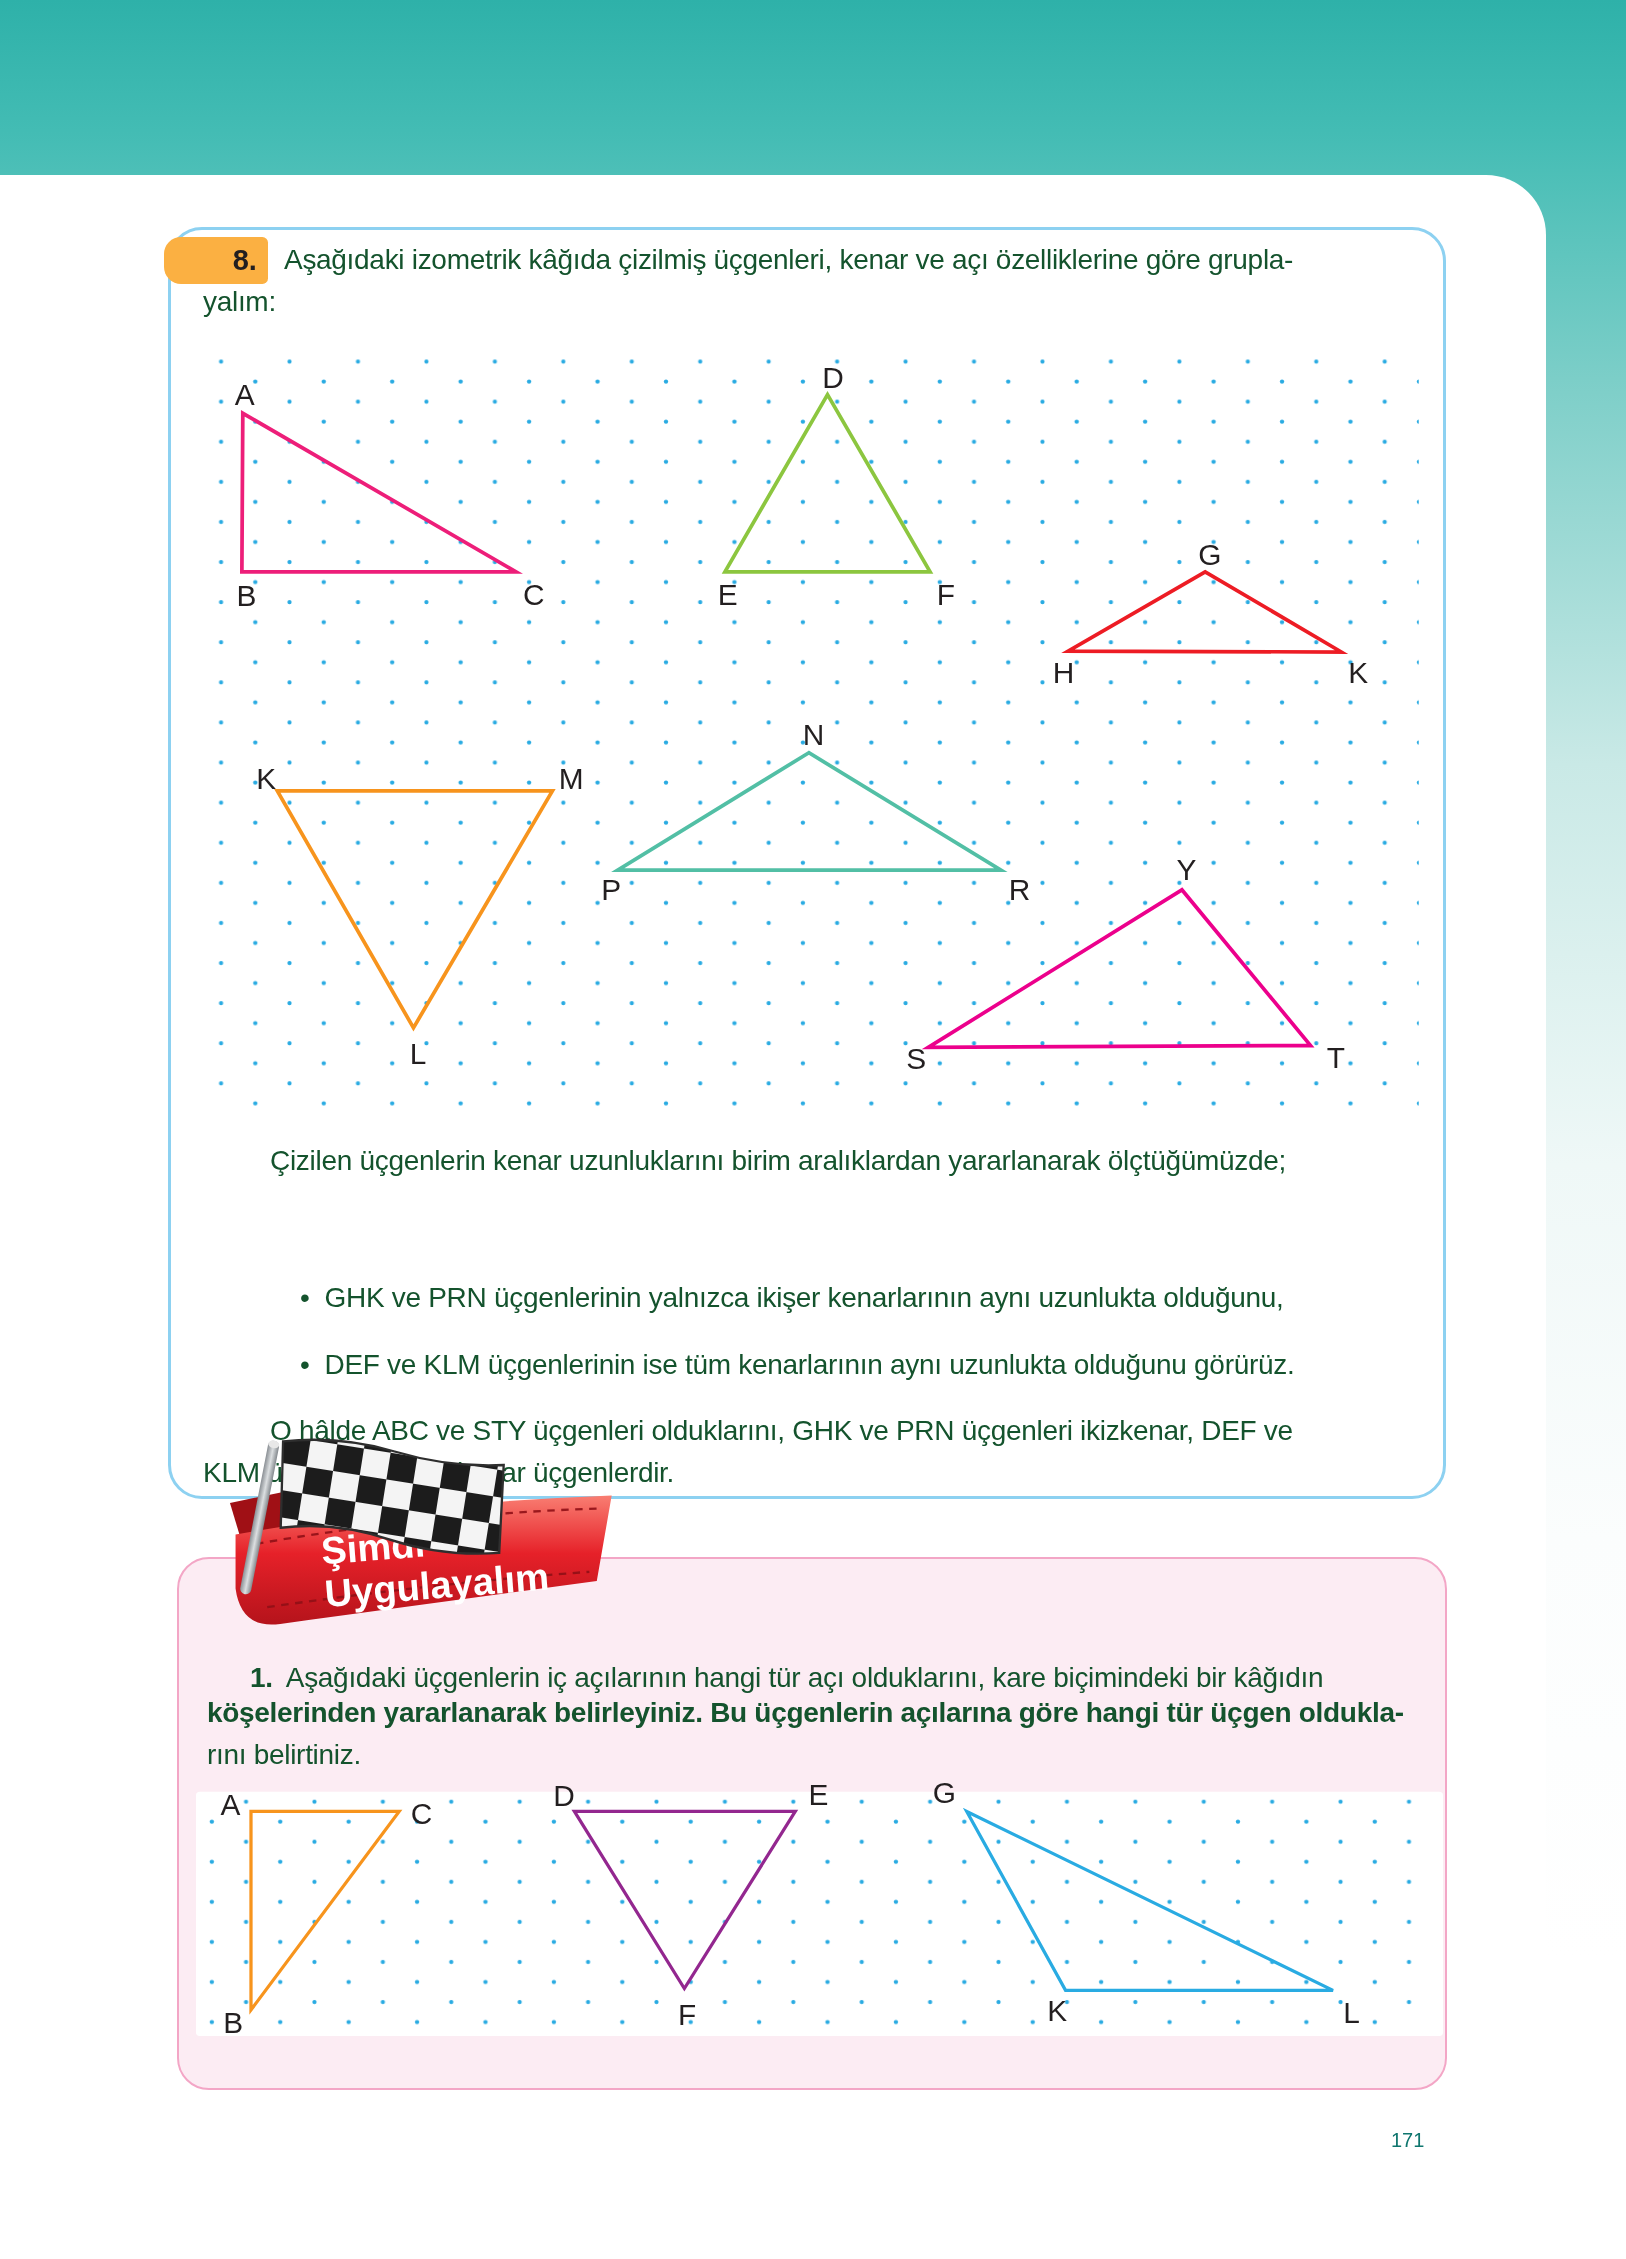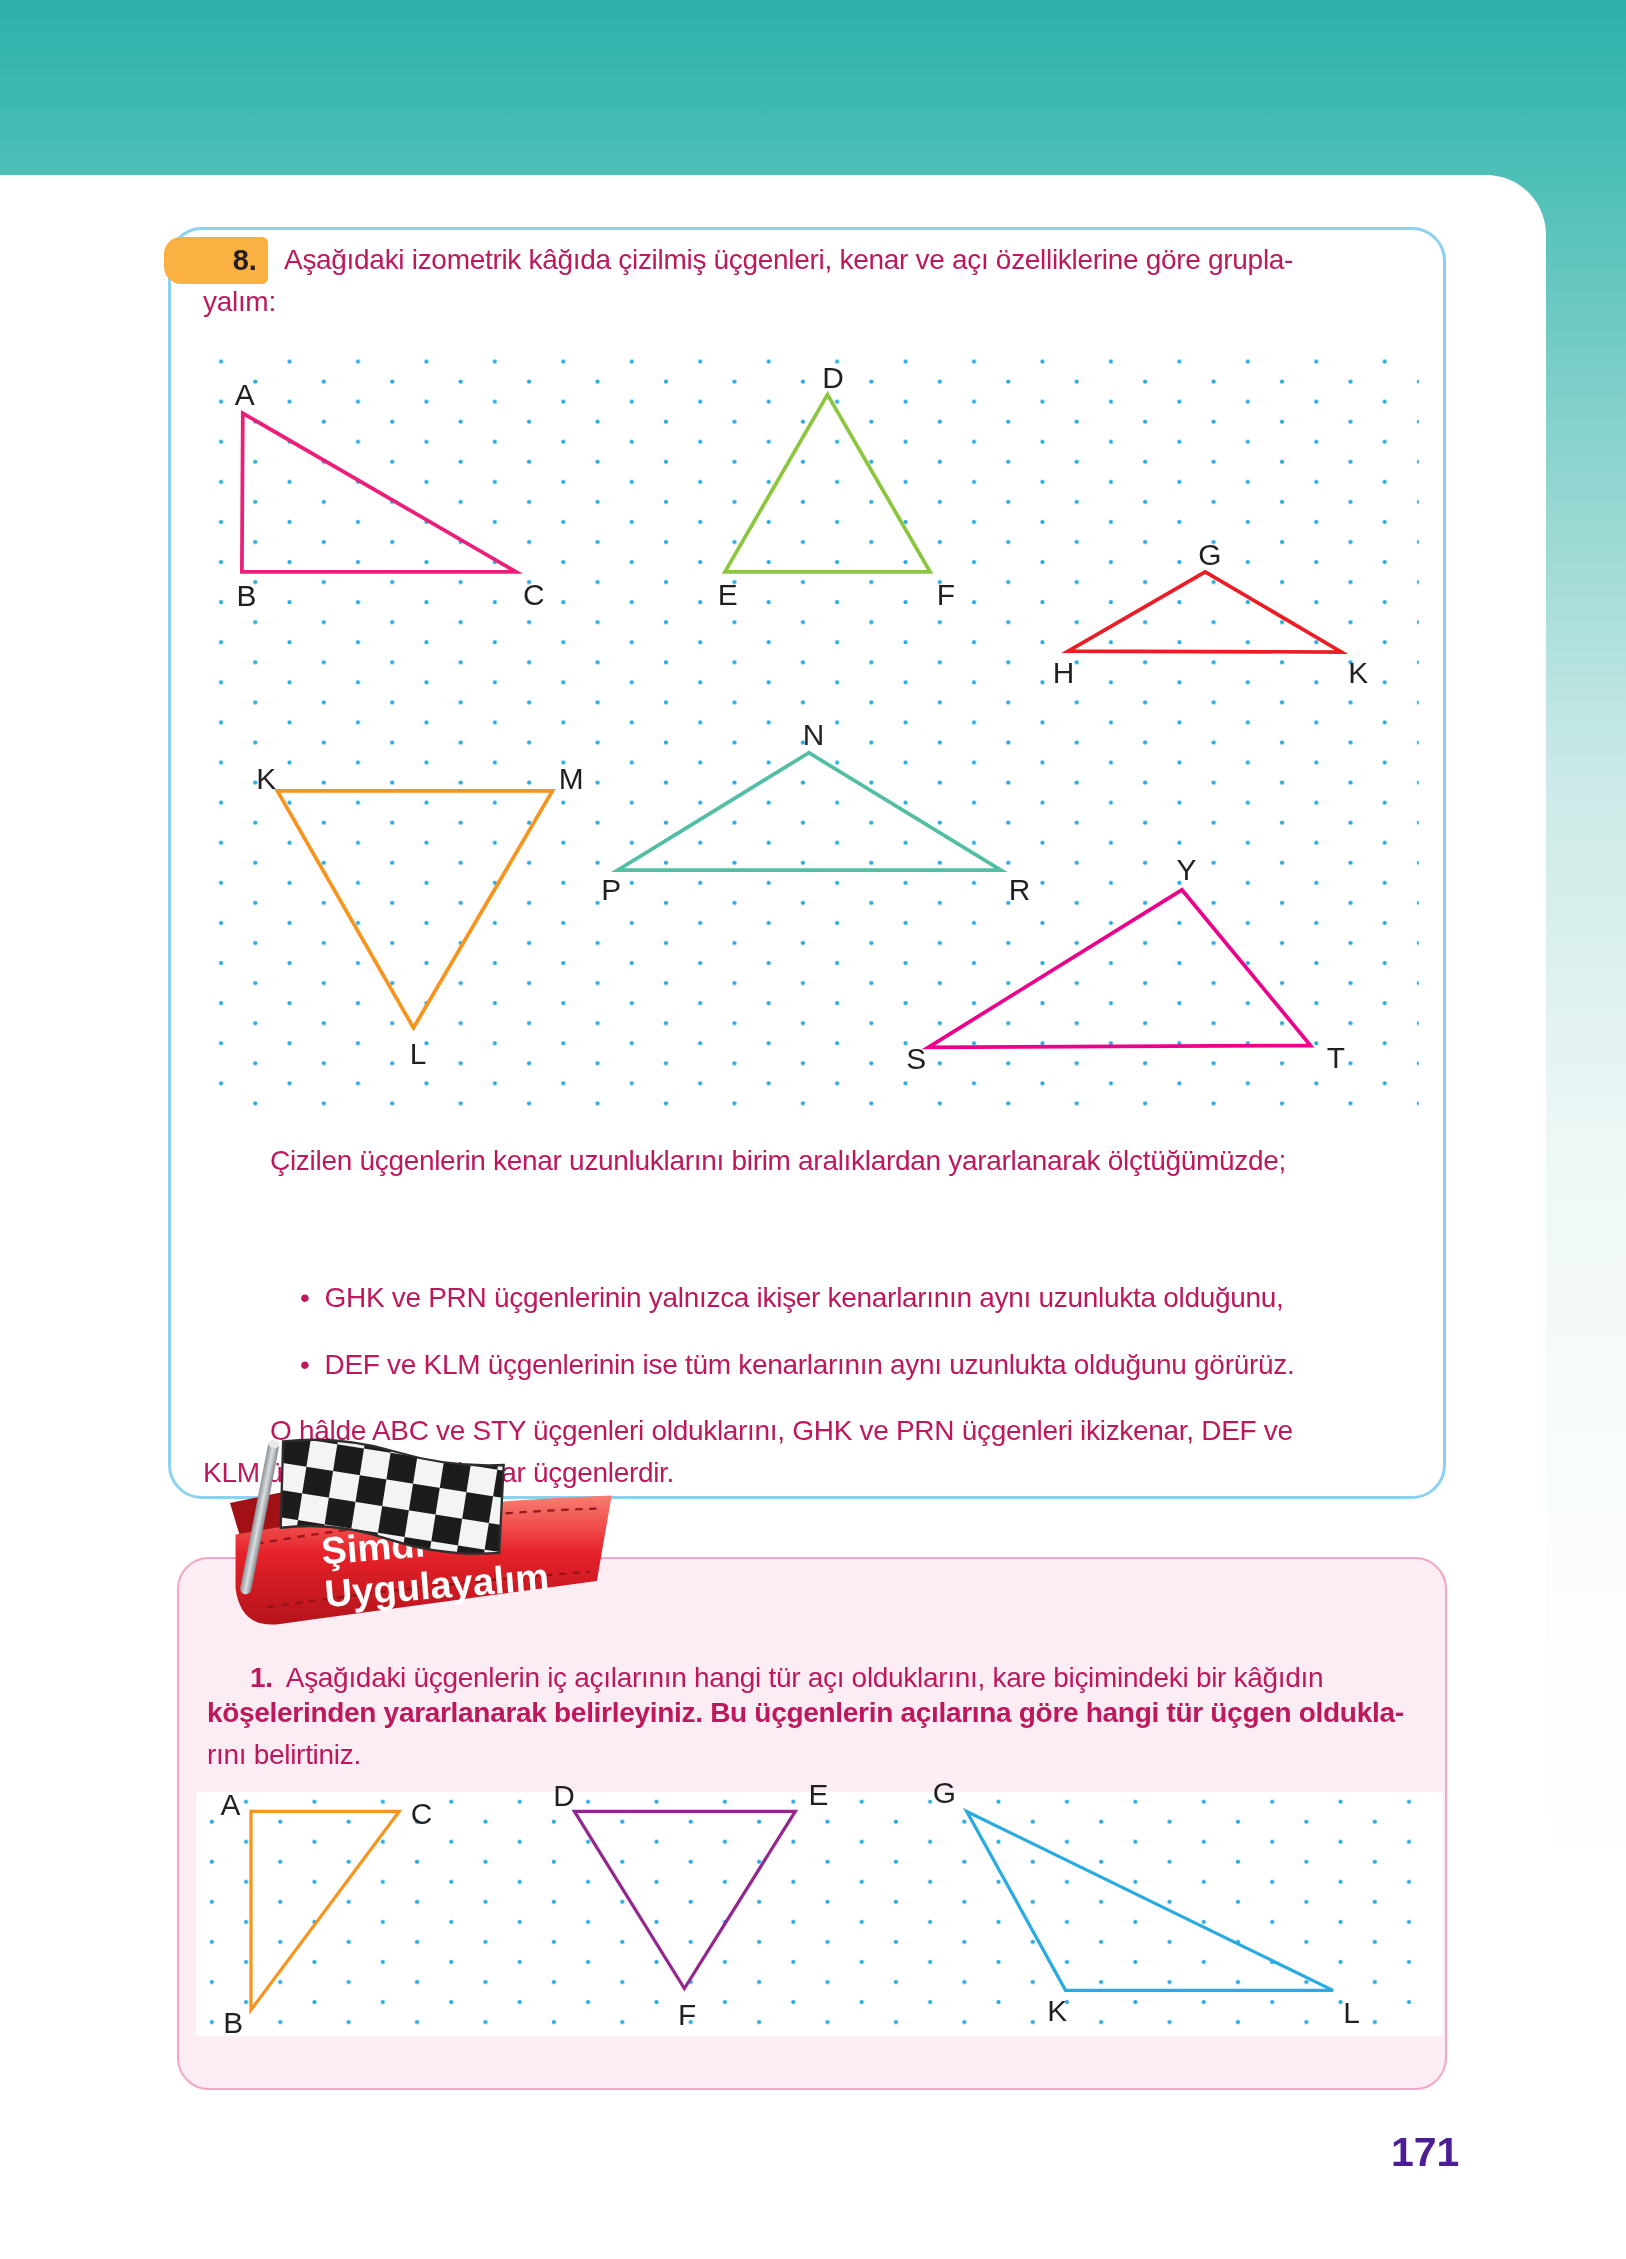--- a/index.html
+++ b/index.html
@@ -4,24 +4,24 @@
 <style>
   html,body{margin:0;padding:0;}
   body{
     background:linear-gradient(180deg,#2eb1a9 0px,#43bcb4 131px,#7fcfc9 392px,#c9e9e6 764px,#eff8f7 1165px,#fbfdfd 1538px,#ffffff 1958px);
     font-family:"Liberation Sans",sans-serif;
   }
   .page{position:relative;width:1627px;height:2260px;overflow:hidden;color:#231f20;}
   .whitepage{position:absolute;left:0;top:175px;width:1546px;height:2084px;background:#ffffff;border-radius:0 60px 0 0;}
   .bluebox{position:absolute;left:168px;top:227px;width:1278px;height:1272px;border:3.7px solid #8dd1f1;border-radius:34px;background:#ffffff;box-sizing:border-box;}
   .tab8{position:absolute;left:164px;top:237px;width:104px;height:47px;background:#fbb042;border-radius:17px 5.6px 5.6px 17px;font-weight:bold;font-size:29px;line-height:47px;text-align:right;padding-right:11.2px;box-sizing:border-box;z-index:3;}
-  .txt{position:absolute;font-size:28px;letter-spacing:-0.3px;white-space:nowrap;z-index:3;color:#be185d;}
+  .txt{position:absolute;font-size:28px;letter-spacing:-0.3px;white-space:nowrap;z-index:3;color:#14532d;}
   .bullet::before{content:"•";margin-right:15px;}
   .pinkbox{position:absolute;left:177px;top:1557px;width:1270px;height:533px;background:#fcecf3;border:2.8px solid #f3a6c6;border-radius:32px;box-sizing:border-box;}
-  .pagenum{position:absolute;left:1391px;top:2129px;font-size:41px;font-weight:bold;color:#4c1d95;z-index:3;}
+  .pagenum{position:absolute;left:1391px;top:2129px;font-size:20px;font-weight:normal;color:#0f766e;z-index:3;}
   svg{position:absolute;z-index:2;}
   svg text{font-family:"Liberation Sans",sans-serif;}
   .vlabel{font-size:32px;fill:#231f20;}
   .ribtxt{font-size:41px;font-weight:bold;fill:#ffffff;}
   b{font-weight:bold;}
   .sp{margin-right:13px;}
 </style>
 </head>
 <body>
 

